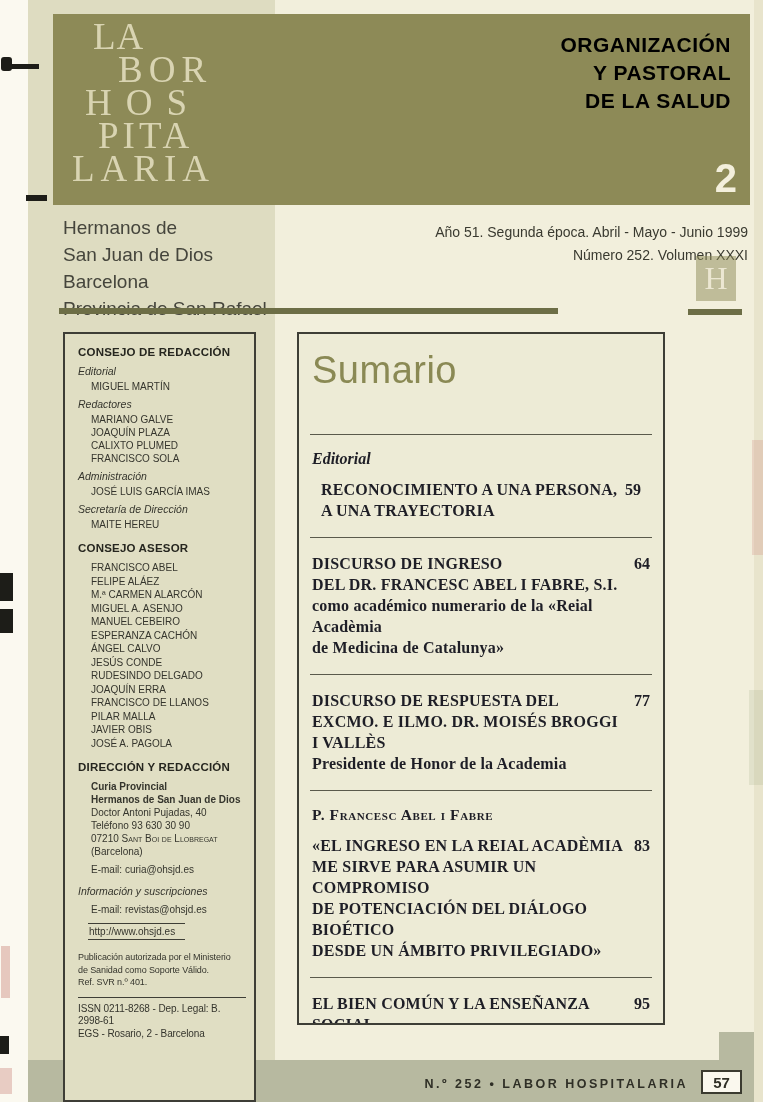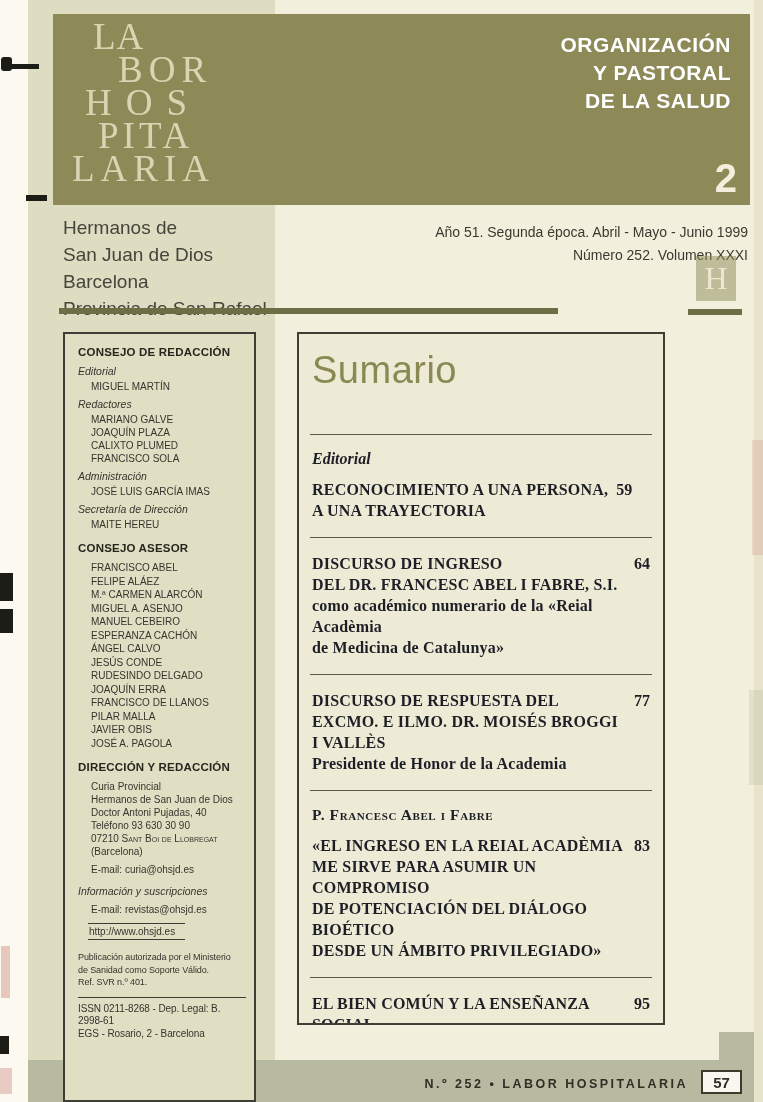--- a/index.html
+++ b/index.html
@@ -30,21 +30,21 @@
   
   .banner { position:absolute; left:53px; top:14px; width:697px; height:191px; background:#8d8a57; }
   .logo { position:absolute; left:0; top:6px; color:#d9d4b2;
           font-family:"Liberation Serif", serif; font-size:37px; line-height:33px; }
   .logo div { white-space:nowrap; }
   .lg0 { margin-left:40px; letter-spacing:1px; }
   .lg1 { margin-left:65px; letter-spacing:6px; }
   .lg2 { margin-left:32px; letter-spacing:14px; }
   .lg3 { margin-left:45px; letter-spacing:4px; }
   .lg4 { margin-left:19px; letter-spacing:6px; }
-  .series { position:absolute; right:19px; top:17px; text-align:right; color:#ffffff;
+  .series { position:absolute; right:19px; top:17px; text-align:right; color:#000000;
             font-weight:bold; font-size:21px; line-height:28px; white-space:pre-line; letter-spacing:.5px; }
   .issue-num { position:absolute; right:13px; bottom:4px; color:#f3efdc; font-weight:bold; font-size:40px; }
   
   .publisher { position:absolute; left:63px; top:214px; font-size:19px; line-height:27px;
                color:#45453c; white-space:pre-line; }
   .edition { position:absolute; right:15px; top:221px; text-align:right; font-size:14px;
              line-height:23px; color:#3a3a30; white-space:pre-line; }
   .rule-left { position:absolute; left:59px; top:308px; width:499px; height:6px; background:#6d6e46; }
   .rule-right { position:absolute; left:688px; top:309px; width:54px; height:6px; background:#6d6e46; }
   .ghost-logo { position:absolute; left:696px; top:256px; width:40px; height:45px;
@@ -52,42 +52,42 @@
                 font-family:"Liberation Serif", serif; font-size:32px; color:rgba(243,239,220,.85); }
   
   .sidebar { position:absolute; left:63px; top:332px; width:193px; height:770px;
              background:#e0dec3; border:2px solid #3e3e36; padding:12px 8px 0 13px; overflow:hidden; }
   .sb-h { font-size:11.5px; font-weight:bold; color:#26261f; letter-spacing:.2px; margin:0 0 7px; }
   .sb-h.mt { margin-top:11px; }
   .group { margin-bottom:5px; }
   .group-label { font-style:italic; font-size:10.5px; line-height:13px; margin-bottom:2px; color:#35352d; }
   .names { font-size:10px; line-height:13px; padding-left:13px; white-space:pre-line; }
   .names.asesor { line-height:13.5px; margin-bottom:2px; }
-  .names.bold { font-weight:normal; }
+  .names.bold { font-weight:bold; }
   .addr-line { font-size:10px; line-height:13px; padding-left:13px; }
   .addr-line.sc { font-variant:small-caps; }
   .email { font-size:10px; line-height:13px; padding-left:13px; margin-top:5px; }
   .info-label { margin-top:9px; }
   .web-wrap { margin:5px 0 0 10px; }
   .web { display:inline-block; font-size:10px; border-top:1px solid #3e3e36; border-bottom:1px solid #3e3e36;
          padding:2px 10px 2px 1px; }
   .legal { font-size:9px; line-height:12.5px; margin-top:11px; white-space:pre-line; letter-spacing:-.1px; }
   .issn { font-size:10px; line-height:12.5px; margin-top:8px; padding-top:5px;
           border-top:1px solid #3e3e36; white-space:pre-line; letter-spacing:-.1px; }
   
   .sumario { position:absolute; left:297px; top:332px; width:368px; height:693px;
              background:#edebd6; border:2px solid #3e3e36; padding:16px 11px 0 11px; overflow:hidden; }
   .sumario-title { font-weight:normal; font-size:38px; line-height:40px; color:#8a8954;
                    margin:0 0 44px 2px; letter-spacing:.5px; }
   .entry { border-top:1px solid #5a5a4c; padding:15px 2px 16px; }
   .kicker-it { font-family:"Liberation Serif", serif; font-style:italic; font-weight:bold;
                font-size:16px; line-height:18px; color:#1e1e26; margin-bottom:11px; }
   .kicker-sc { font-family:"Liberation Serif", serif; font-weight:bold; font-variant:small-caps;
                font-size:15.5px; line-height:17px; color:#1e1e26; letter-spacing:.6px; margin-bottom:12px; }
-  .entry-row { display:flex; justify-content:flex-start; align-items:flex-start; }
+  .entry-row { display:flex; justify-content:center; align-items:flex-start; }
   .entry-title { font-family:"Liberation Serif", serif; font-weight:bold; font-size:16px;
                  line-height:21px; color:#1e1e26; white-space:pre-line; letter-spacing:.2px; }
   .entry-page { font-family:"Liberation Serif", serif; font-weight:bold; font-size:16px;
                 line-height:21px; color:#1e1e26; padding-left:8px; }
   .entry.last { border-bottom:1px solid #5a5a4c; }
   
   .footer-label { position:absolute; right:75px; top:1077px; font-size:12.5px; font-weight:bold;
                   letter-spacing:2.5px; color:#2f2f26; }
   .footer-page { position:absolute; left:701px; top:1070px; width:41px; height:24px;
                  background:#faf8ee; border:2px solid #3b3b30; display:flex; align-items:center;

